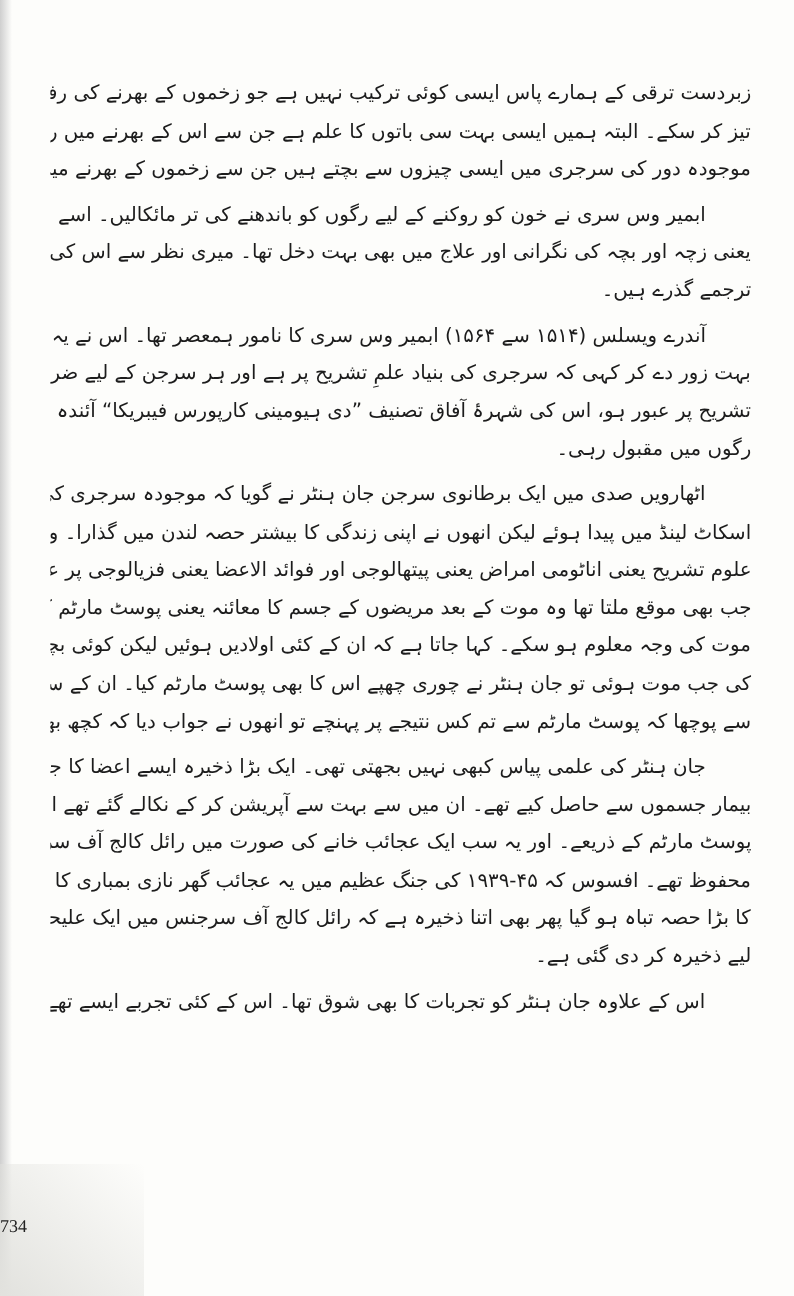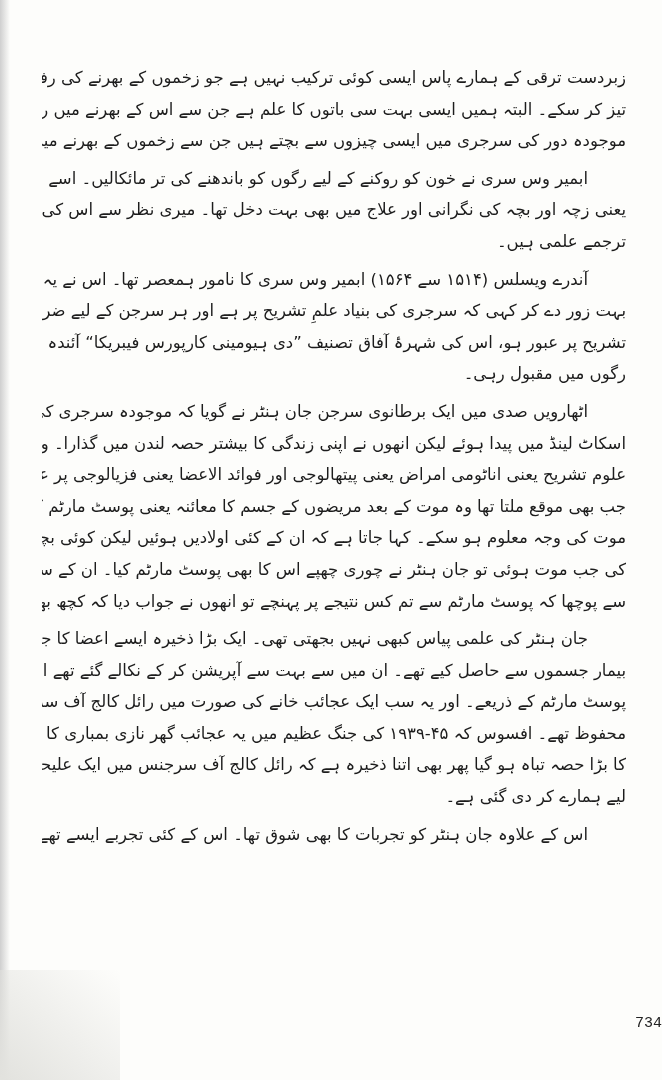--- a/index.html
+++ b/index.html
@@ -51,42 +51,42 @@
     .line.last {
       text-align-last: right;
     }
     .line.indent {
       padding-right: 38px;
     }
     .page-number {
       position: absolute;
       top: 1015px;
       left: 0; right: 0;
-      text-align: right;
-      font-family: Liberation Mono, monospace;
+      text-align: left;
+      font-family: Liberation Serif, serif;
       font-size: 15px;
       color: #222;
     }
   </style>
 </head>
 <body>
 
 <div class="page-shade"></div>
 <div class="page-shade-bottom"></div>
 
 <div class="text-block" id="text-block">
     <div class="para">
       <span class="line">زبردست ترقی کے ہمارے پاس ایسی کوئی ترکیب نہیں ہے جو زخموں کے بھرنے کی رفتار کو ذرا بھی</span>
       <span class="line">تیز کر سکے۔ البتہ ہمیں ایسی بہت سی باتوں کا علم ہے جن سے اس کے بھرنے میں رکاوٹ پڑ سکے اور</span>
       <span class="line last">موجودہ دور کی سرجری میں ایسی چیزوں سے بچتے ہیں جن سے زخموں کے بھرنے میں دیر لگے۔</span>
     </div>
     <div class="para">
       <span class="line indent">ابمیر وس سری نے خون کو روکنے کے لیے رگوں کو باندھنے کی تر        مائکالیں۔ اسے علم قابلہ</span>
       <span class="line">یعنی زچہ اور بچہ کی نگرانی اور علاج میں بھی بہت دخل تھا۔ میری نظر سے اس کی تحریروں کے انگریزی</span>
-      <span class="line last">ترجمے علمی ہیں۔</span>
+      <span class="line last">ترجمے گذرے ہیں۔</span>
     </div>
     <div class="para">
       <span class="line indent">آندرے ویسلس (۱۵۱۴ سے ۱۵۶۴) ابمیر وس سری کا نامور ہمعصر تھا۔ اس نے یہ بات</span>
       <span class="line">بہت زور دے کر کہی کہ سرجری کی بنیاد علمِ تشریح پر ہے اور ہر سرجن کے لیے ضروری ہے کہ اسے علمِ</span>
       <span class="line">تشریح پر عبور ہو، اس کی شہرۂ آفاق تصنیف ”دی ہیومینی کارپورس فیبریکا“ آئندہ دو سو برس تک</span>
       <span class="line last">رگوں میں مقبول رہی۔</span>
     </div>
     <div class="para">
       <span class="line indent">اٹھارویں صدی میں ایک برطانوی سرجن جان ہنٹر نے گویا کہ موجودہ سرجری کی بنیاد رکھی۔ وہ</span>
       <span class="line">اسکاٹ لینڈ میں پیدا ہوئے لیکن انھوں نے اپنی زندگی کا بیشتر حصہ لندن میں گذارا۔ وہ بیک وقت</span>
@@ -95,20 +95,20 @@
       <span class="line">موت کی وجہ معلوم ہو سکے۔ کہا جاتا ہے کہ ان کے کئی اولادیں ہوئیں لیکن کوئی بچی نہیں۔ آخری بچے</span>
       <span class="line">کی جب موت ہوئی تو جان ہنٹر نے چوری چھپے اس کا بھی پوسٹ مارٹم کیا۔ ان کے ساتھیوں نے ان</span>
       <span class="line last">سے پوچھا کہ پوسٹ مارٹم سے تم کس نتیجے پر پہنچے تو انھوں نے جواب دیا کہ کچھ بھی نہیں معلوم ہو سکا۔</span>
     </div>
     <div class="para">
       <span class="line indent">جان ہنٹر کی علمی پیاس کبھی نہیں بجھتی تھی۔ ایک بڑا ذخیرہ ایسے اعضا کا جمع کیا جو انھوں نے</span>
       <span class="line">بیمار جسموں سے حاصل کیے تھے۔ ان میں سے بہت سے آپریشن کر کے نکالے گئے تھے اور بقیہ</span>
       <span class="line">پوسٹ مارٹم کے ذریعے۔ اور یہ سب ایک عجائب خانے کی صورت میں رائل کالج آف سرجنس میں</span>
       <span class="line">محفوظ تھے۔ افسوس کہ ۴۵-۱۹۳۹ کی جنگ عظیم میں یہ عجائب گھر نازی بمباری کا نشانہ بنا اور اس</span>
       <span class="line">کا بڑا حصہ تباہ ہو گیا پھر بھی اتنا ذخیرہ ہے کہ رائل کالج آف سرجنس میں ایک علیحدہ عمارت اس کے</span>
-      <span class="line last">لیے ہمارے کر دی گئی ہے۔</span>
+      <span class="line last">لیے ذخیرہ کر دی گئی ہے۔</span>
     </div>
     <div class="para">
       <span class="line indent last">اس کے علاوہ جان ہنٹر کو تجربات کا بھی شوق تھا۔ اس کے کئی تجربے ایسے تھے جن سے بدن</span>
     </div>
   </div>
 
 <div class="page-number">734</div>
 
 </body></html>

